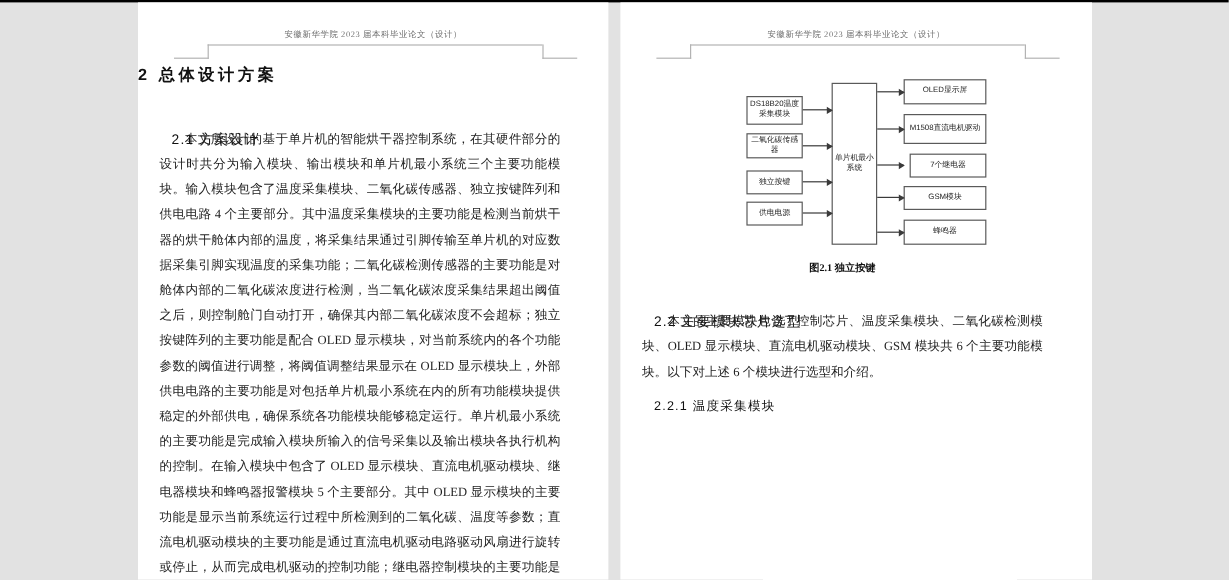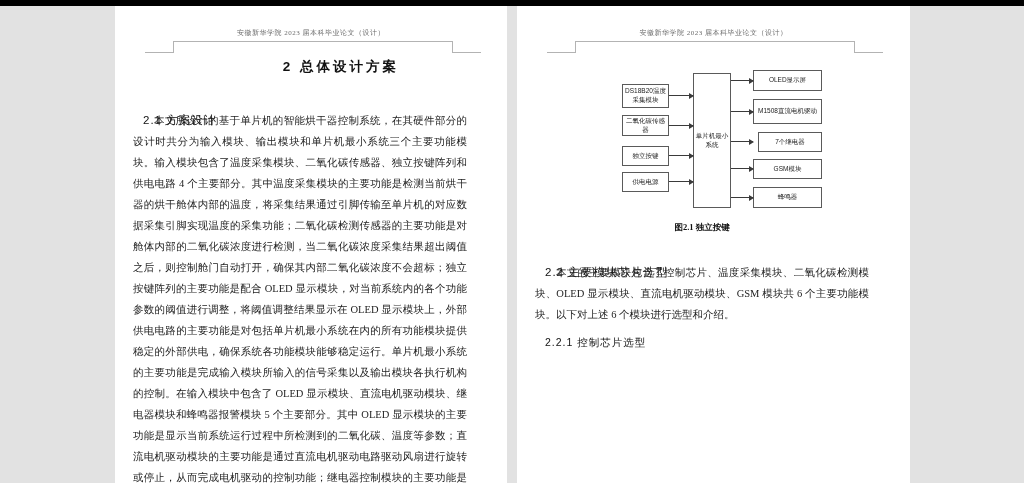--- a/index.html
+++ b/index.html
@@ -3,39 +3,39 @@
 <meta charset="utf-8">
 <style>
   html,body{margin:0;padding:0;}
   body{
     width:1024px;height:483px;
     background:#e2e2e2;
     overflow:hidden;
     font-family:"Liberation Serif","DejaVu Serif",serif;
     position:relative;
   }
-  #canvas{position:absolute;left:0;top:0;width:1024px;height:357px;border-top:6px solid #000000;box-sizing:border-box;}
+  #canvas{position:absolute;left:0;top:0;width:1024px;height:357px;border-top:2px solid #000000;box-sizing:border-box;}
   .page{
     position:absolute;top:0;height:483px;background:#ffffff;
   }
   #page-left{left:115px;width:392px;}
   #page-right{left:517px;width:393px;}
 
   .hdr-text{
     position:absolute;top:22px;left:0;width:100%;
     text-align:center;font-size:7px;color:#6d6d6d;letter-spacing:.5px;
   }
   .hdr-rule{position:absolute;top:35px;left:58px;width:279px;height:0;border-top:1px solid #b3b3b3;}
   .mark-l{position:absolute;top:35px;left:30px;width:28px;height:11px;border-right:1px solid #b3b3b3;border-bottom:1px solid #b3b3b3;}
   .mark-r{position:absolute;top:35px;left:337px;width:28px;height:11px;border-left:1px solid #b3b3b3;border-bottom:1px solid #b3b3b3;}
 
   .chapter-title{
-    position:absolute;top:52px;left:0;width:100%;text-align:center;
+    position:absolute;top:52px;left:0;width:100%;text-align:left;
     font-family:"Liberation Sans","DejaVu Sans",sans-serif;
-    font-weight:bold;font-size:13.5px;letter-spacing:3px;color:#111;margin-left:30px;
+    font-weight:bold;font-size:13.5px;letter-spacing:3px;color:#111;
   }
   .sec-head{
     position:absolute;left:28px;
     font-family:"Liberation Sans","DejaVu Sans",sans-serif;
     font-weight:normal;color:#111;letter-spacing:1px;margin-top:20px;
   }
   .body-par{
     position:absolute;left:18px;width:334px;
     font-size:10.5px;line-height:21px;color:#1d1d1d;
     text-align:justify;text-indent:2em;
@@ -106,16 +106,16 @@
       <div class="arrow" style="left:214px;top:135px;width:22px;"></div>
       <div class="arrow" style="left:214px;top:162px;width:22px;"></div>
       <div class="arrow" style="left:214px;top:191px;width:22px;"></div>
     </div>
 
     <div class="fig-caption">图2.1 独立按键</div>
 
     <div class="sec-head" style="top:239px;font-size:11.5px;">2.2 主要模块芯片选型</div>
     <div class="body-par" style="top:256px;">本文的主要模块包含了控制芯片、温度采集模块、二氧化碳检测模块、OLED 显示模块、直流电机驱动模块、GSM 模块共 6 个主要功能模块。以下对上述 6 个模块进行选型和介绍。</div>
 
-    <div class="sec-head" style="top:310px;font-size:10.5px;">2.2.1 控制芯片选型</div>
+    <div class="sec-head" style="top:310px;font-size:10.5px;">2.2.1 温度采集模块</div>
   </div>
 
 </div>
 
 </body></html>

